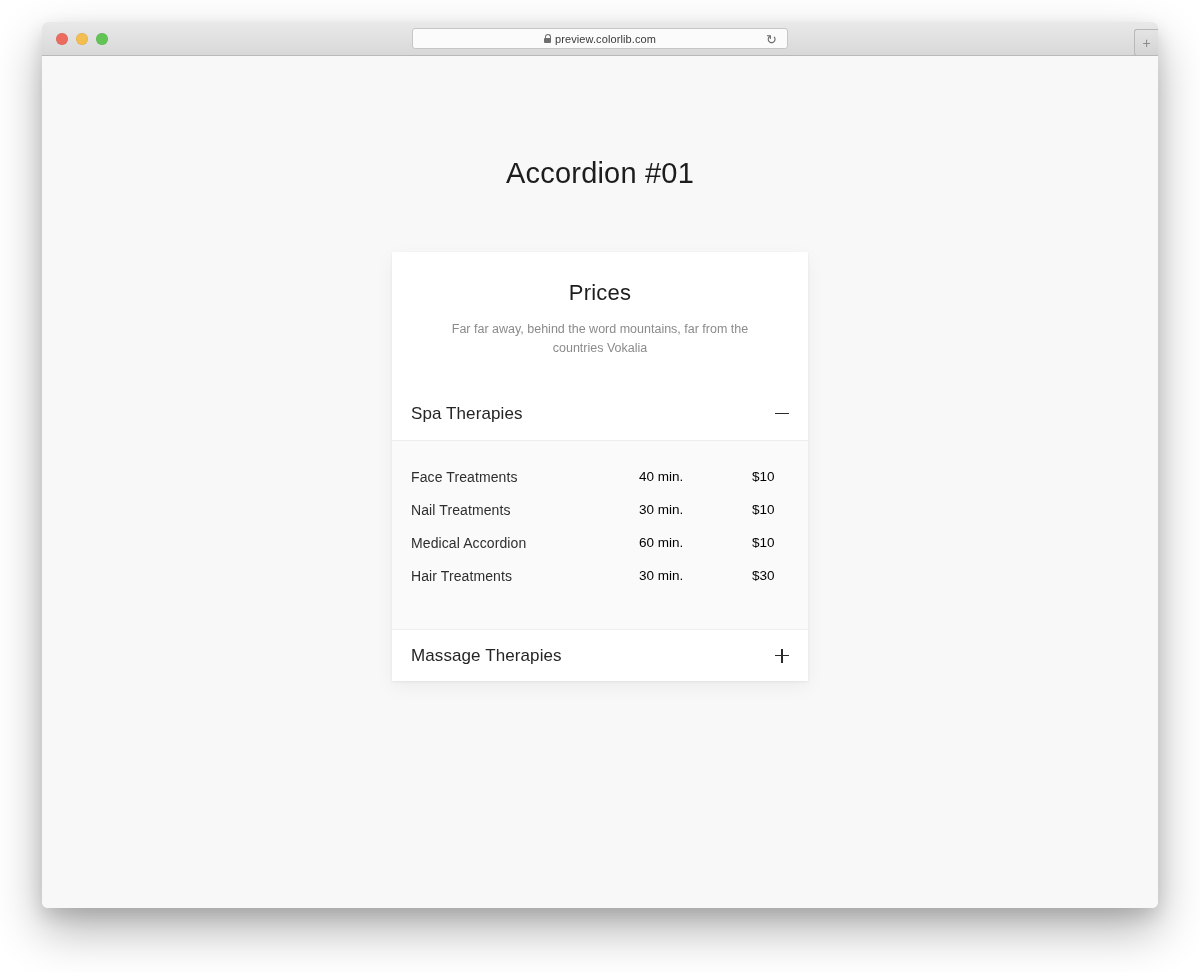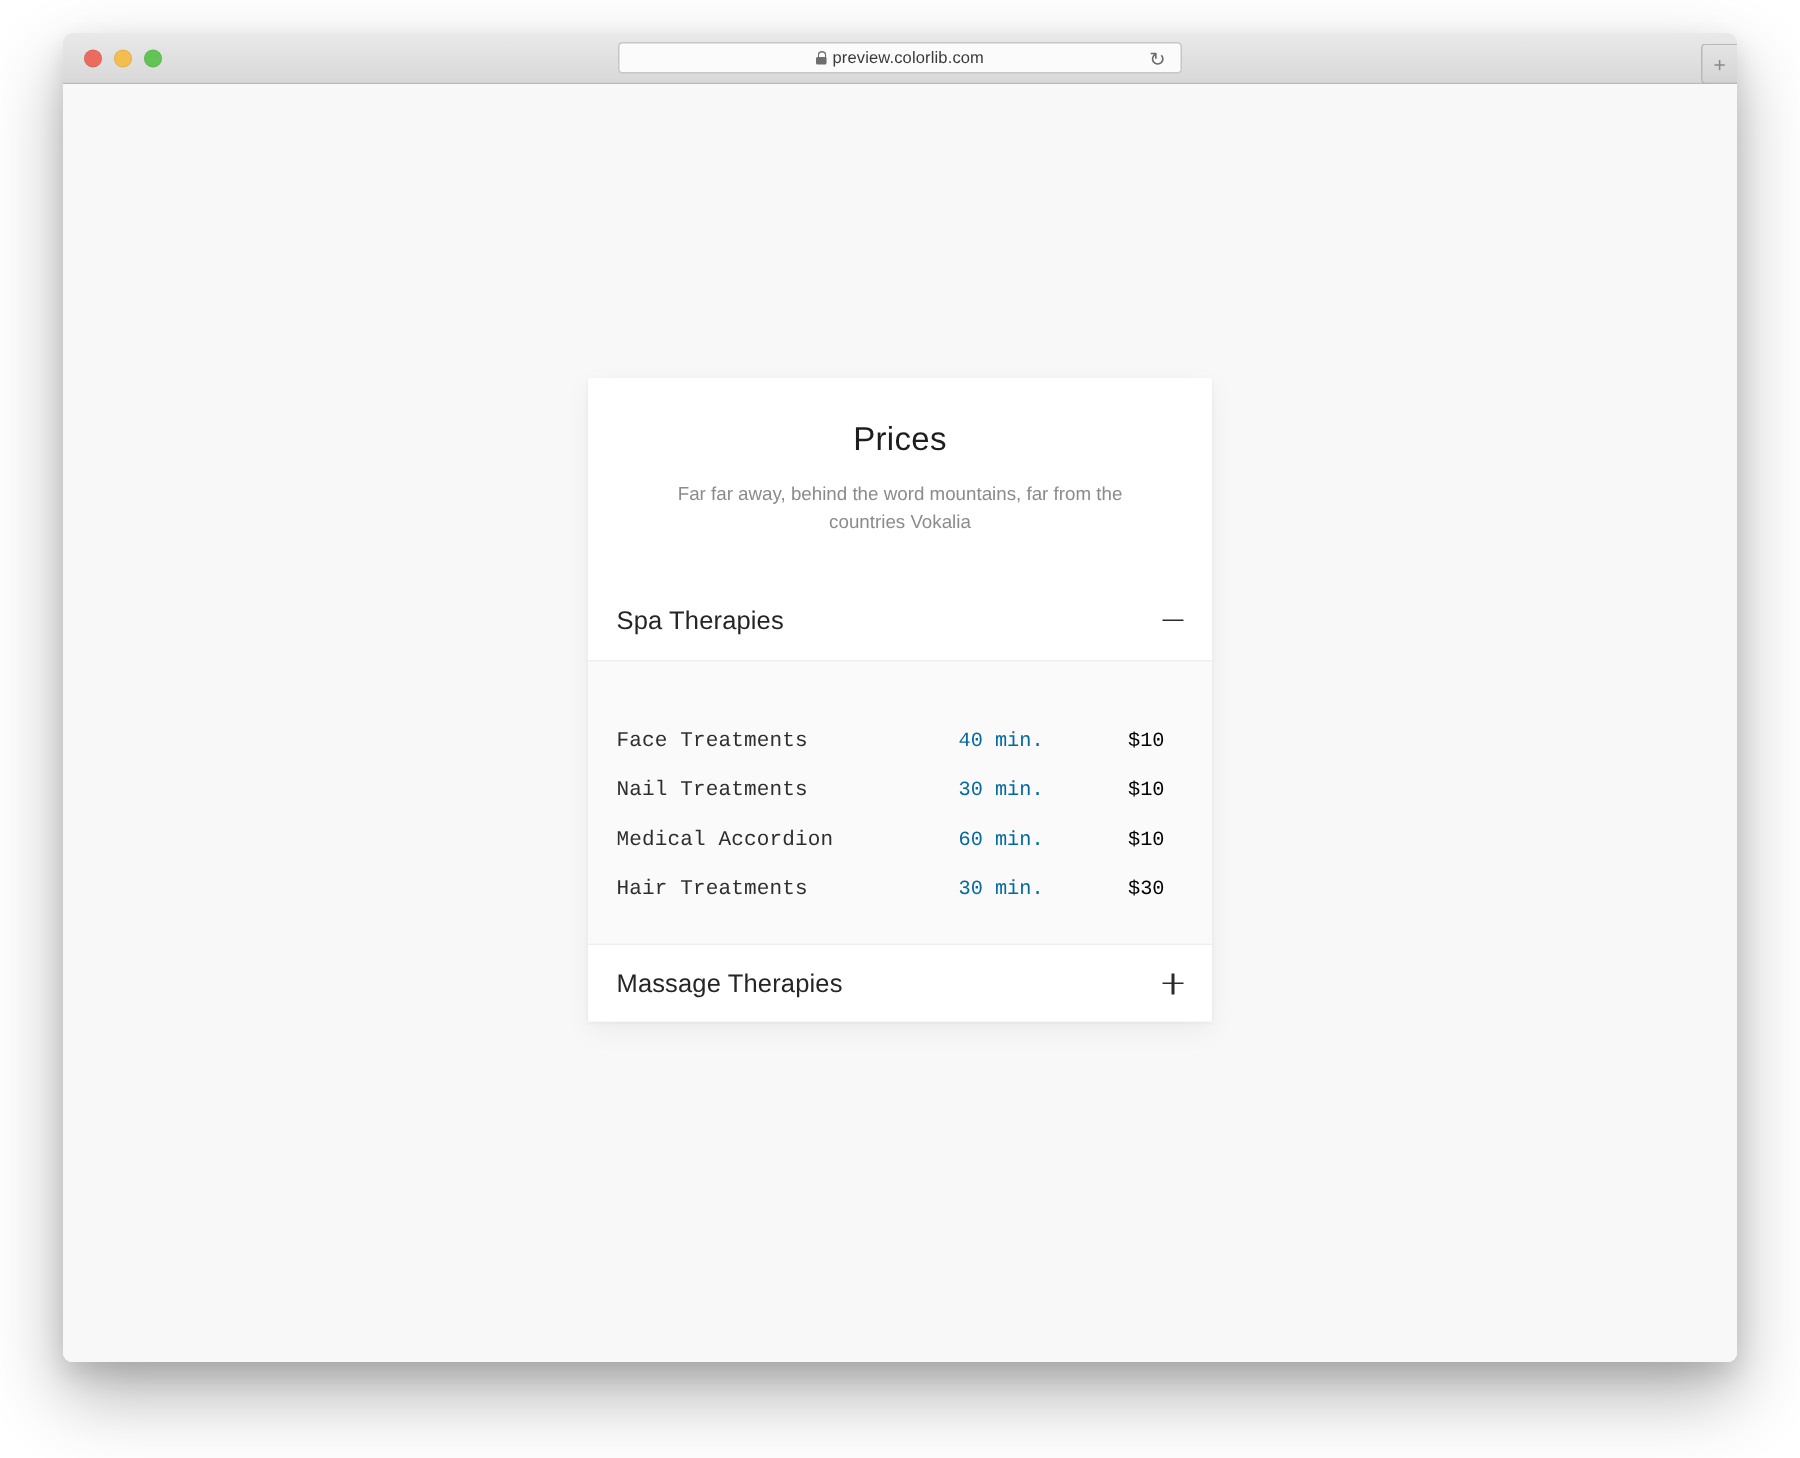--- a/index.html
+++ b/index.html
@@ -218,34 +218,33 @@
   }
 
   .panel-body {
     background: #fafafa;
     border-top: 1px solid #eeeeee;
     padding: 28px 19px 28px;
   }
 
   .price-row {
     display: flex;
-    align-items: flex-end;
+    align-items: flex-start;
     height: 33px;
-    font-family: Liberation Mono, monospace;
   }
   .price-name {
     width: 228px;
     font-size: 14px;
     color: #2e2e2e;
     letter-spacing: 0.1px;
   }
   .price-time {
     width: 113px;
     font-size: 13.5px;
-    color: #0369a1;
+    color: #000000;
   }
   .price-amount {
     font-size: 13.5px;
     color: #000000;
     font-weight: 400;
   }
 </style>
 </head>
 <body>
 
@@ -264,20 +263,21 @@
         <span class="url-text">preview.colorlib.com</span>
       </span>
       <span class="reload-icon">↻</span>
     </div>
 
     <div class="newtab-button">+</div>
   </div>
 
   <div class="viewport">
 
+    <div class="page-title">Accordion #01</div>
 
     <div class="card">
 
       <div class="card-head">
         <div class="card-title">Prices</div>
         <div class="card-sub">Far far away, behind the word mountains, far from the countries Vokalia</div>
       </div>
 
       <div class="panel">
         <div class="panel-header first">

